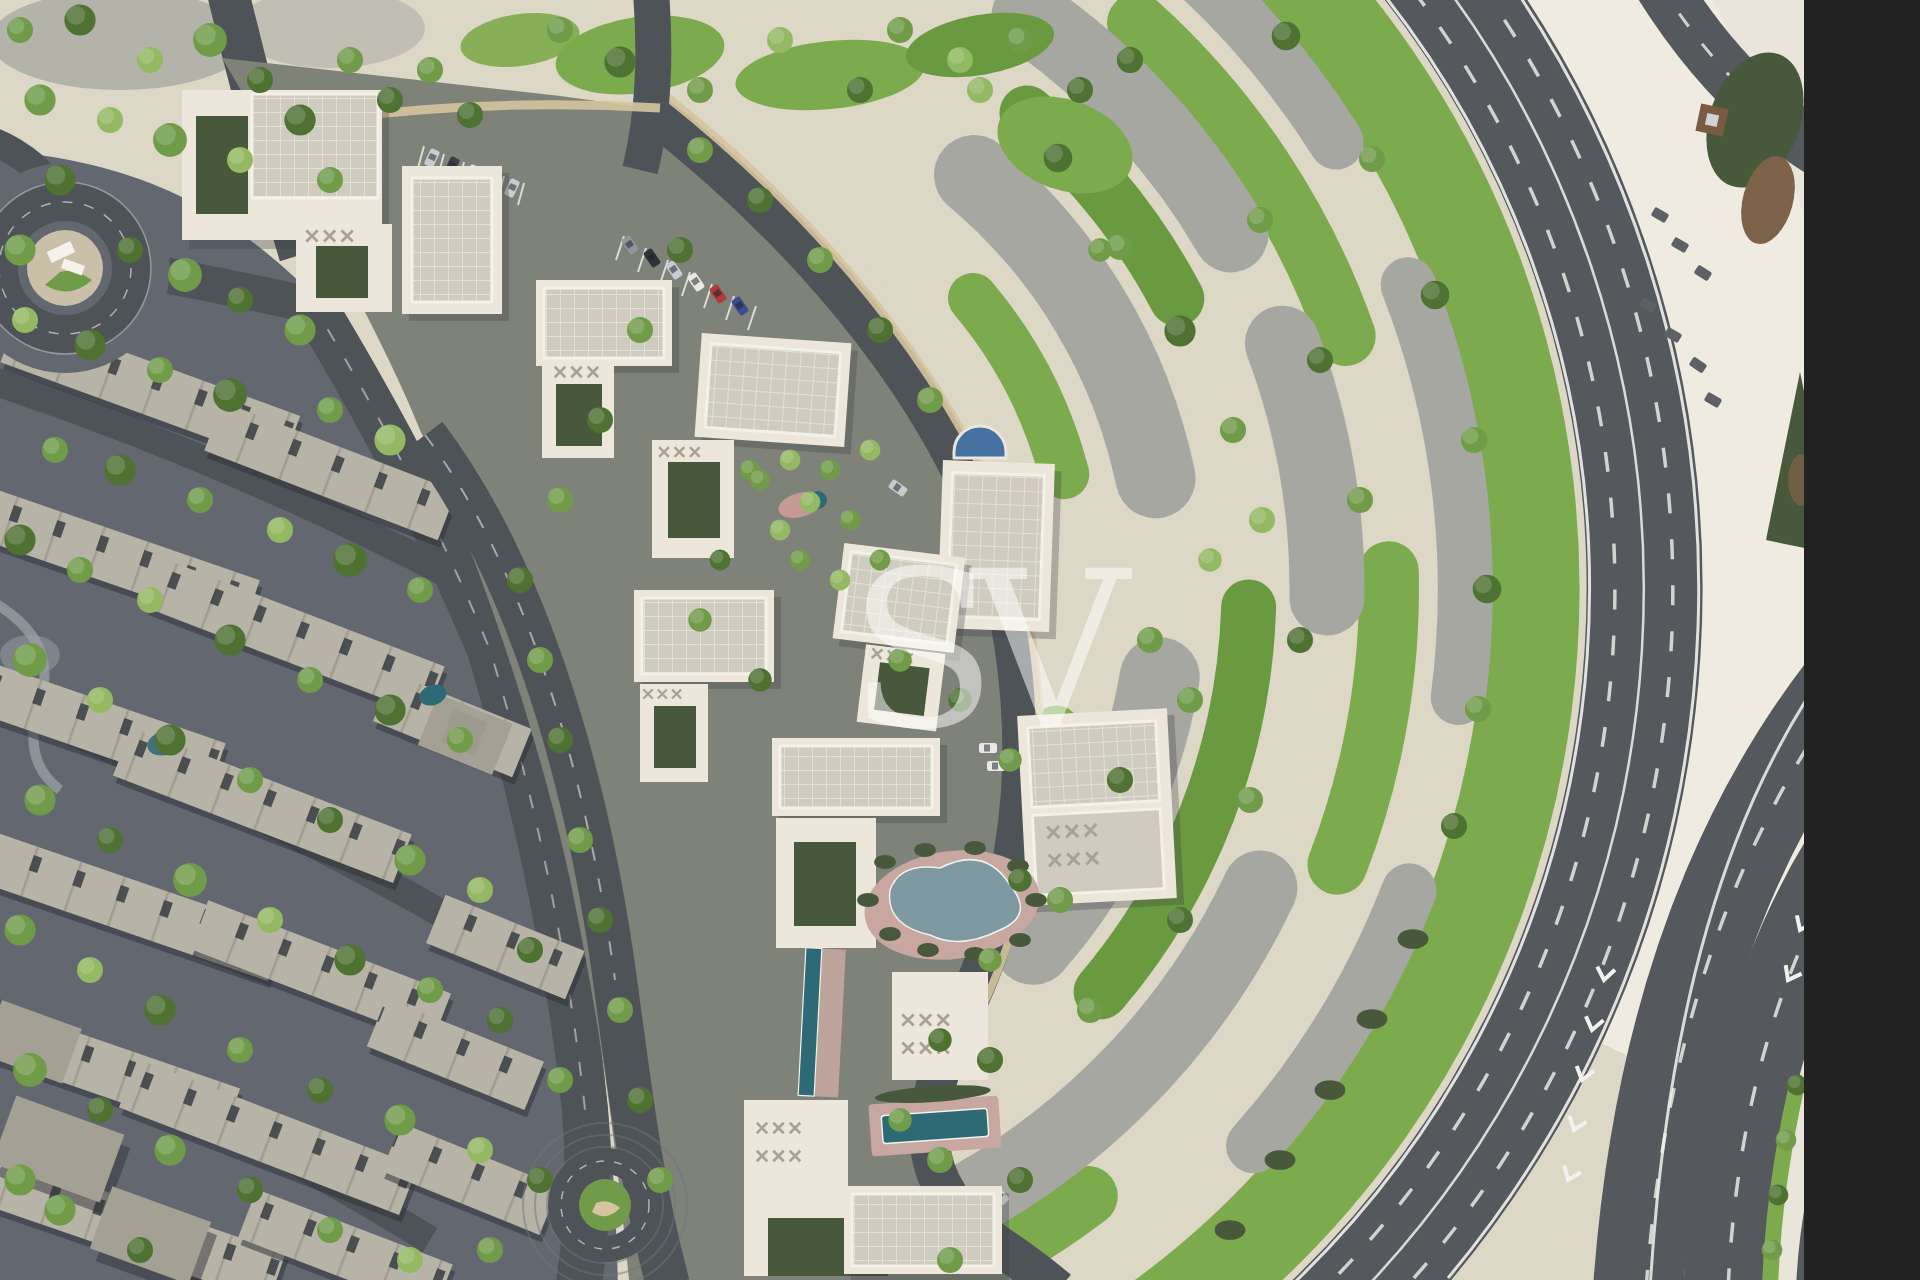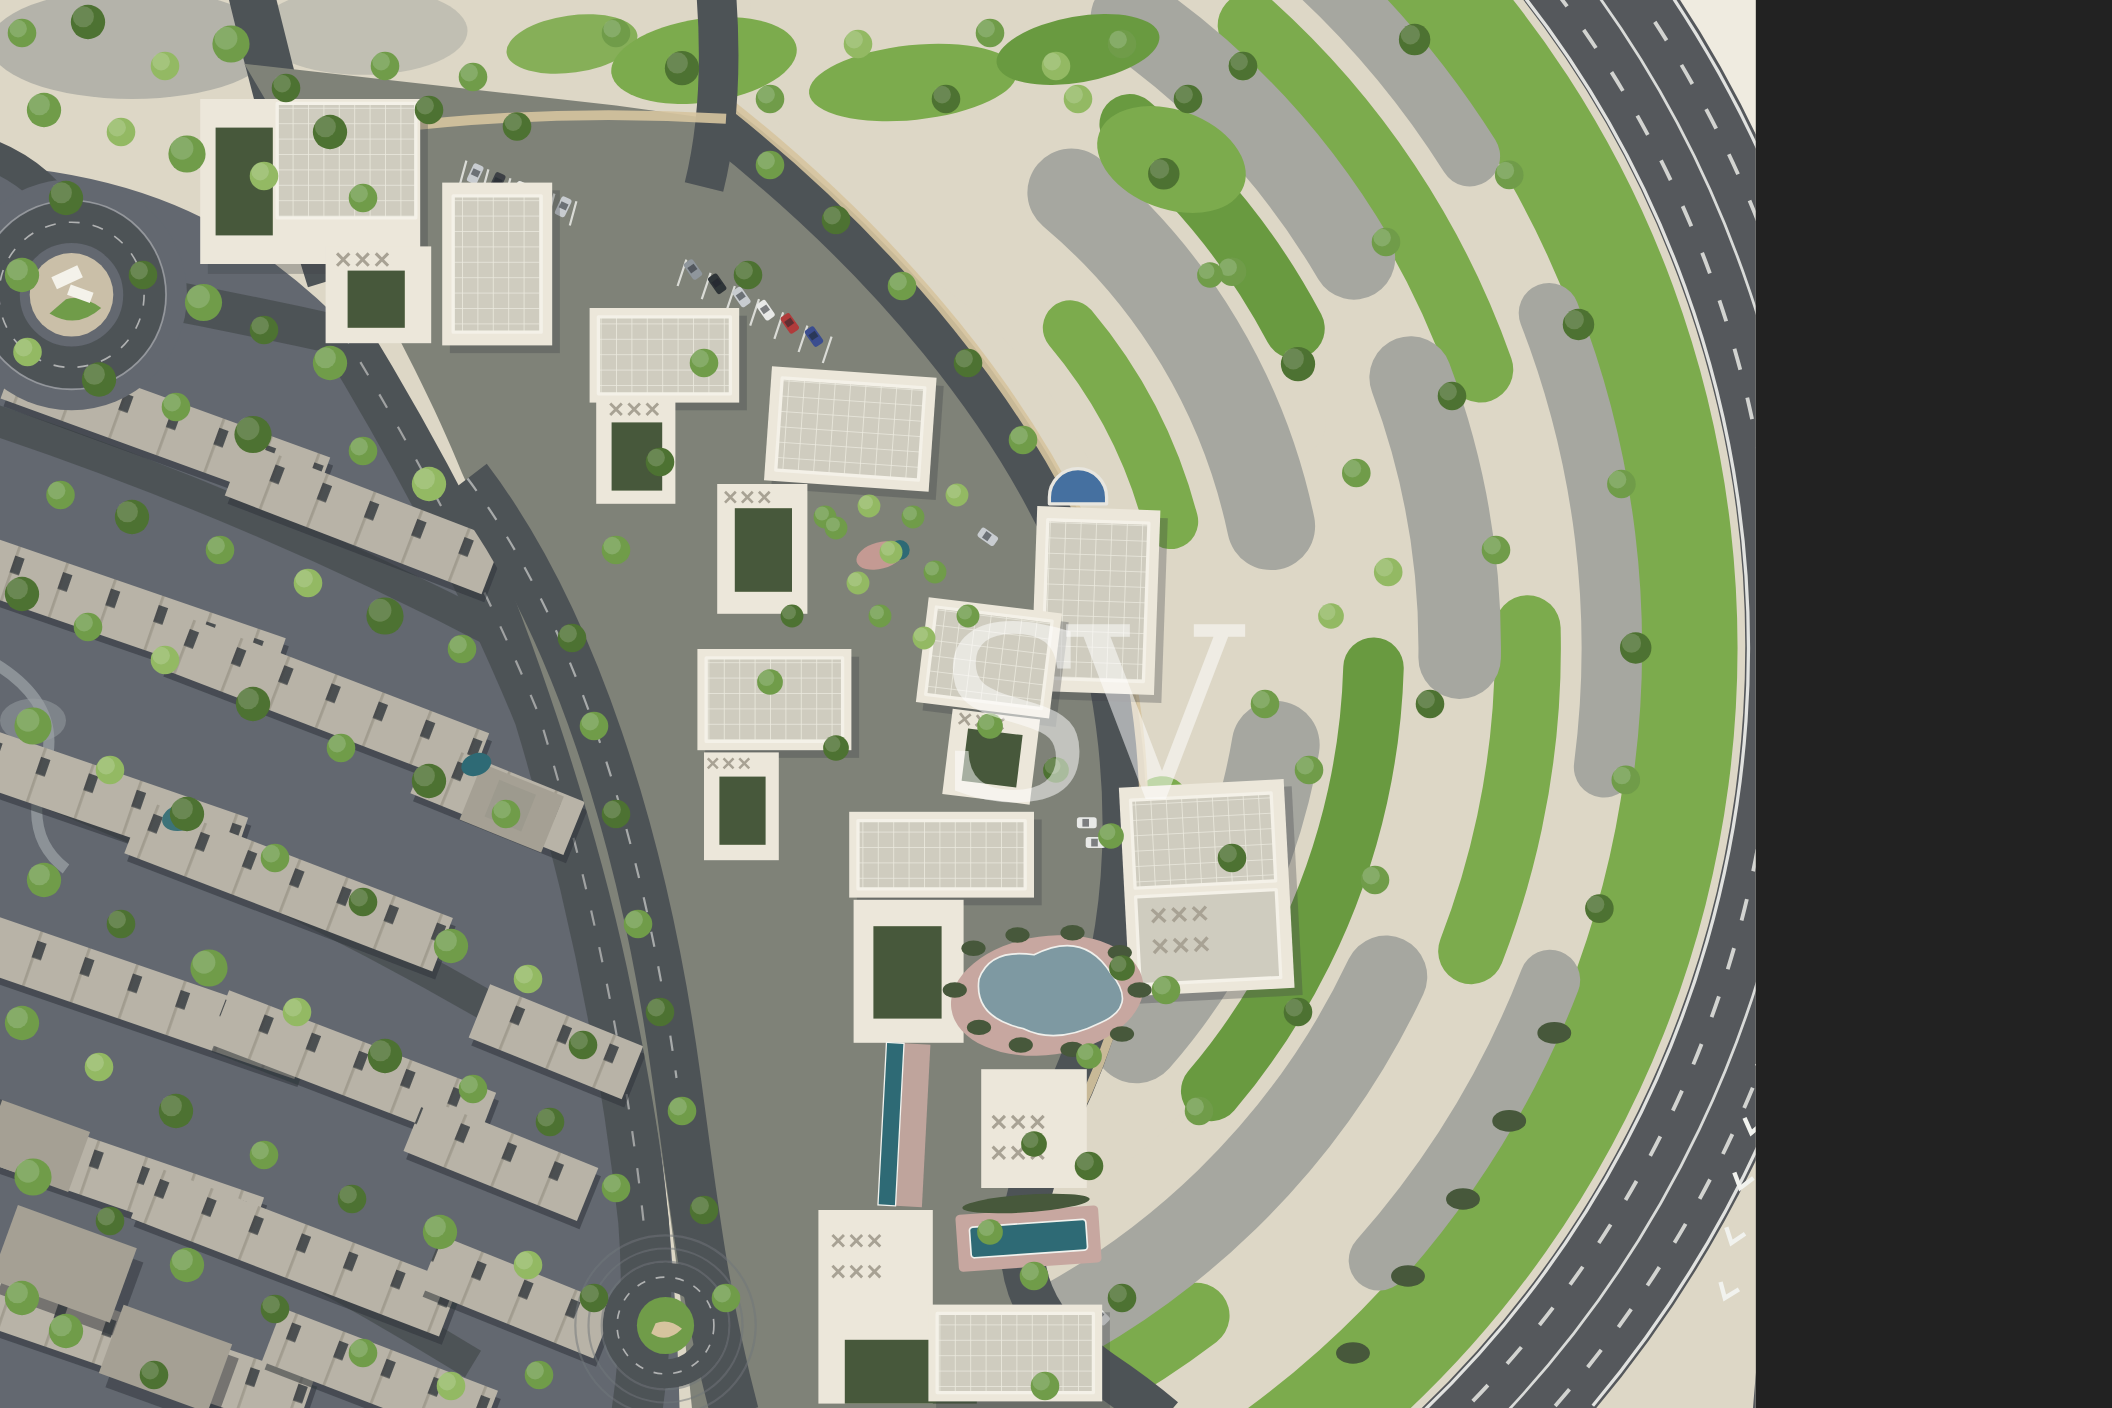--- a/index.html
+++ b/index.html
@@ -6,21 +6,21 @@
     --grass:#7cab4d; --grassDark:#699a41; --gravelLight:#ddd7c6; --gravelGrey:#a6a7a0;
     --sand:#e7dcc2; --sandPath:#d6c49e; --asphalt:#55585c; --roadDark:#4e5357;
     --laneWhite:#f1f2ee; --concrete:#e9e5da; --concreteBright:#efebe0;
     --roofWhite:#ece7da; --roofGrid:#cfccbf; --roofGridLine:#eceadf; --roofMark:#a8a294;
     --villaRoof:#b8b3a7; --villaRoofDark:#a5a094; --villaShadow:#30343a;
     --treeDark:#4e7231; --treeMid:#6f9c4a; --treeLight:#93b964; --shrub:#46583a;
     --poolTeal:#2f6b74; --poolLagoon:#7d99a3; --deckPink:#c7a7a0; --domeBlue:#4470a0;
     --groundParcel:#7f8278; --groundVillas:#636870;
   }
   html,body{margin:0;padding:0;background:#222;}
-  .stage{position:relative;width:1596px;height:1280px;overflow:hidden;background:var(--gravelLight);}
+  .stage{position:relative;width:1804px;height:1280px;overflow:hidden;background:var(--gravelLight);}
   svg{position:absolute;inset:0;display:block;}
   .wm{font-family:"DejaVu Serif","Liberation Serif",serif;font-size:218px;letter-spacing:-26px;}
 </style>
 </head>
 <body>
 
 <div class="stage">
 <svg viewBox="0 0 1920 1280" width="1920" height="1280">
   <defs>
     <pattern id="pgrid" width="14" height="14" patternUnits="userSpaceOnUse">

